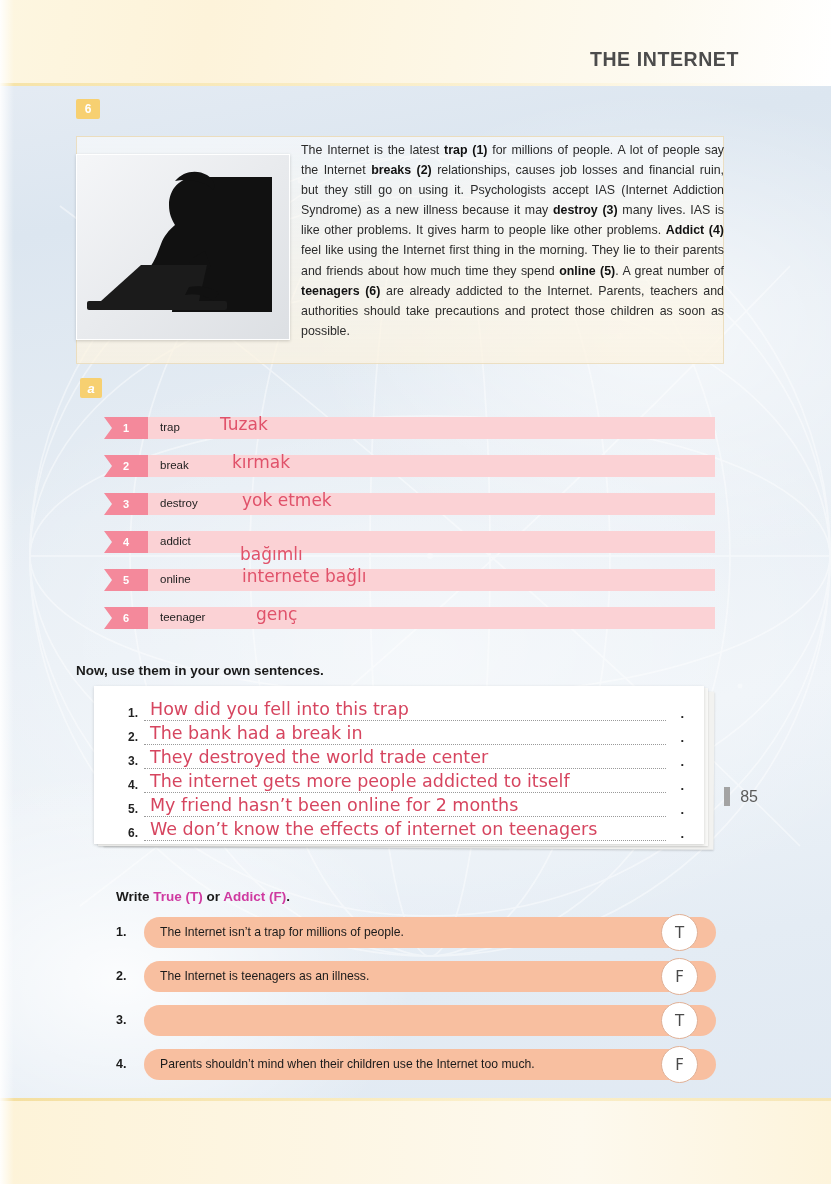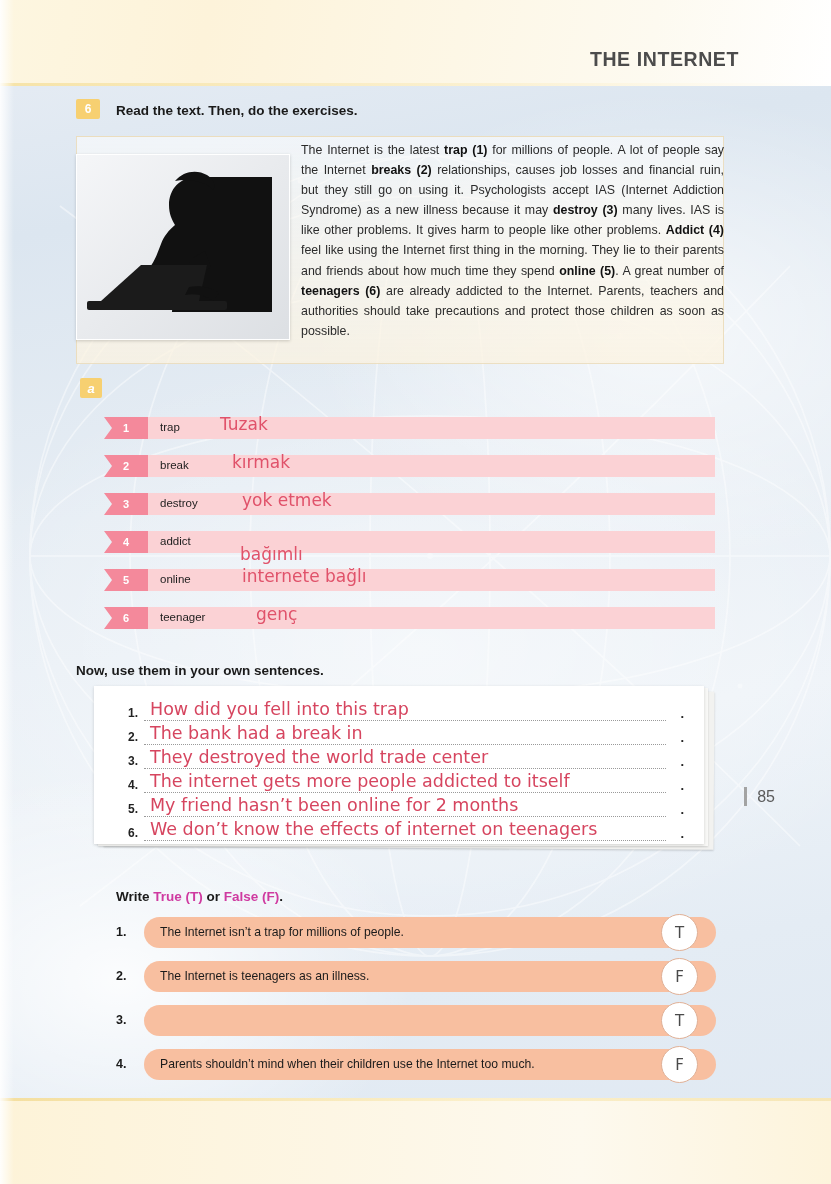--- a/index.html
+++ b/index.html
@@ -251,25 +251,25 @@
     border: 1px solid #e0b096;
     display: flex; align-items: center; justify-content: center;
     font-size: 15px;
     color: #4a4a4a;
     font-family: "DejaVu Sans", sans-serif;
   }
 
   
   .page-num {
     position: absolute;
-    right: 56px; bottom: 46px;
+    right: 73px; bottom: 46px;
     font-size: 16px;
     color: #5b5b5b;
     padding-left: 10px;
-    border-left: 3px solid #a3a3a3;
+    border-left: 6px solid #a3a3a3;
     line-height: 1.2;
   }
 </style>
 </head>
 <body>
 
 <div class="page">
   <svg class="globe-lines" viewBox="0 0 831 1012" preserveAspectRatio="none">
     <g fill="none" stroke="#ffffff" stroke-width="1.6">
       <ellipse cx="430" cy="470" rx="400" ry="400"></ellipse>
@@ -296,21 +296,20 @@
   <div class="band-top"></div>
   <div class="band-bottom"></div>
   <div class="left-edge"></div>
 </div>
 
 <div class="content">
 
   <div class="unit-title">THE INTERNET</div>
 
   <div class="num-badge" style="left:76px; top:99px;">6</div>
-  <div class="instr" style="left:116px; top:102px;">Read the text. Then, do the exercises.</div>
 
   <div class="reading-box"></div>
 
   <div class="photo">
     <svg viewBox="0 0 214 186" width="214" height="186">
       <defs>
         <linearGradient id="bg" x1="0" y1="0" x2="1" y2="1">
           <stop offset="0%" stop-color="#f5f6f8"></stop>
           <stop offset="100%" stop-color="#dcdfe3"></stop>
         </linearGradient>
@@ -409,21 +408,21 @@
     </div>
     <div class="sent-row" style="top:134px;">
       <div class="sent-num">6.</div>
       <div class="sent-line"></div>
       <div class="sent-answer">We don’t know the effects of internet on teenagers</div>
       <div class="sent-dot">.</div>
     </div>
   </div>
 
   <div class="tf-heading">
-    <span>Write </span><span class="tf-true">True (T)</span><span> or </span><span class="tf-false">False (F)</span><span>.</span>
+    <span>Write </span><span class="tf-true">True (T)</span><span> or </span><span class="tf-false">Addict (F)</span><span>.</span>
   </div>
 
   <div class="tf-row" style="top:917px;">
     <div class="tf-num">1.</div>
     <div class="tf-bar"></div>
     <div class="tf-text">The Internet isn’t a trap for millions of people.</div>
     <div class="tf-circle">T</div>
   </div>
   <div class="tf-row" style="top:961px;">
     <div class="tf-num">2.</div>

